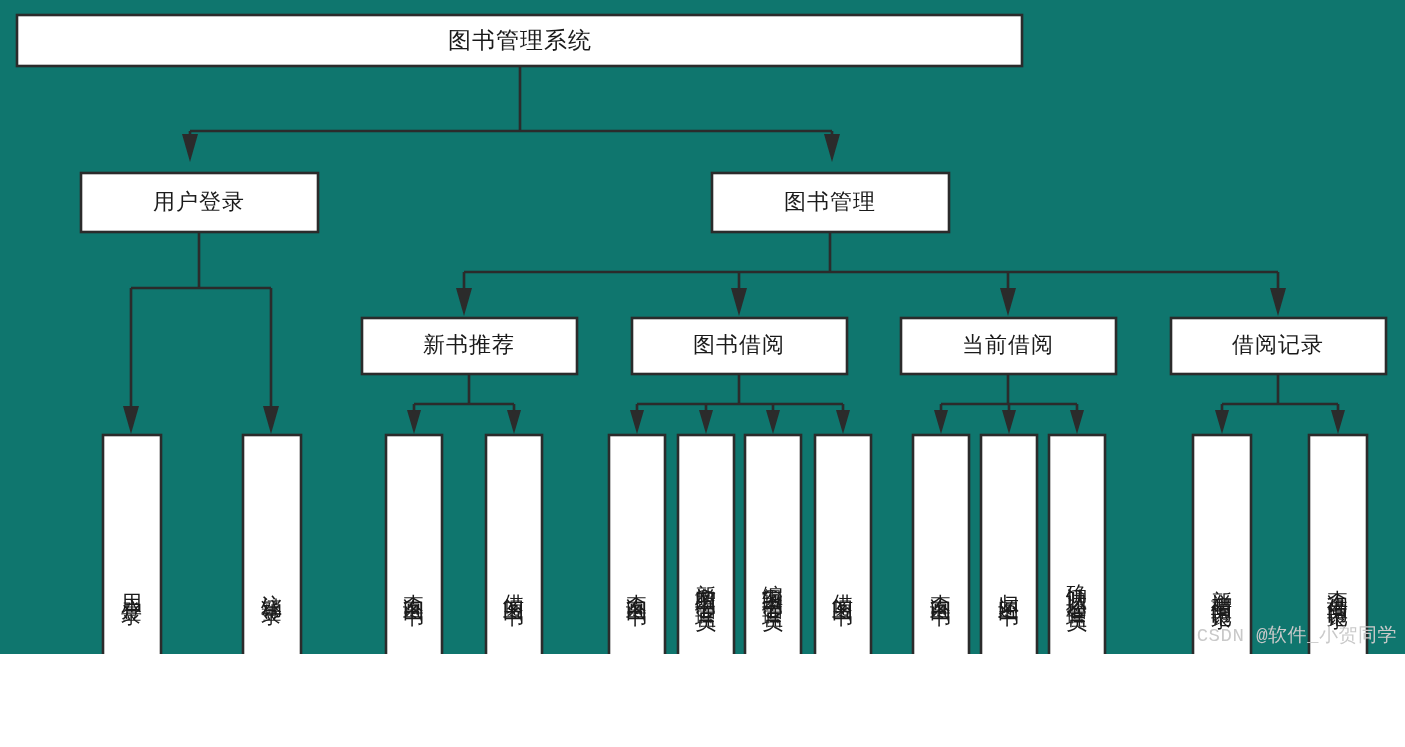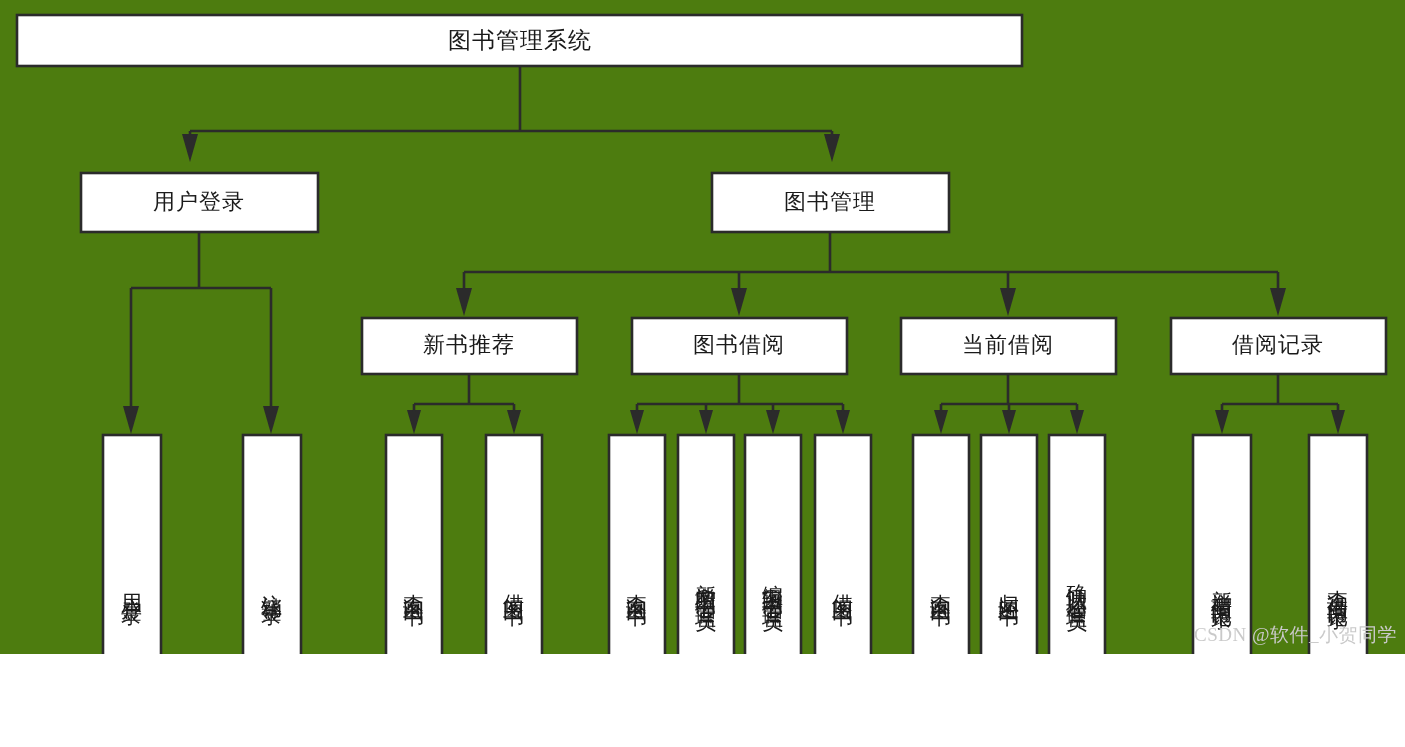--- a/index.html
+++ b/index.html
@@ -7,21 +7,21 @@
     padding: 0;
     background: #ffffff;
   }
   body {
     font-family: "Liberation Sans", "DejaVu Sans", sans-serif;
   }
   #diagram-root {
     position: relative;
     width: 1405px;
     height: 654px;
-    background: #4d7c0f;
+    background: #0f766e;
     overflow: hidden;
   }
   svg#tree-svg {
     position: absolute;
     left: 0;
     top: 0;
     width: 1405px;
     height: 747px;
   }
   .node-rect {
@@ -65,21 +65,21 @@
     line-height: 1;
     color: #1a1a1a;
     letter-spacing: 4px;
     white-space: nowrap;
     text-align: center;
   }
   .watermark {
     position: absolute;
     right: 8px;
     bottom: 6px;
-    font-family: Liberation Serif, serif;
+    font-family: Liberation Mono, monospace;
     font-size: 19px;
     color: #c9c9c9;
     white-space: nowrap;
     letter-spacing: 0.5px;
   }
 </style>
 </head>
 <body>
 
 <div id="diagram-root">

